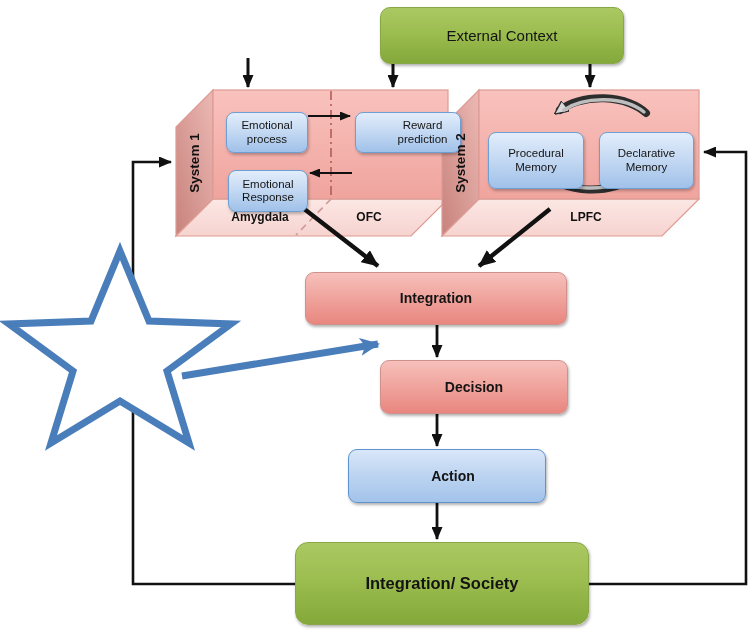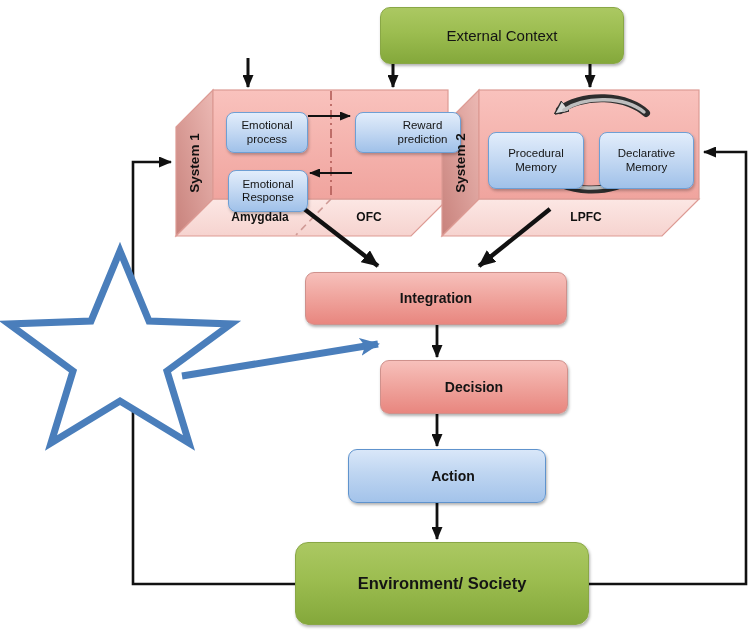--- a/index.html
+++ b/index.html
@@ -173,17 +173,17 @@
   <div class="node salmon t-bold" style="left:305px;top:272px;width:260px;height:51px;">
     <span>Integration</span>
   </div>
   <div class="node salmon t-bold" style="left:352px;top:360px;width:186px;height:52px;margin-left:28px;">
     <span>Decision</span>
   </div>
   <div class="node blue-big t-bold" style="left:348px;top:449px;width:184px;height:52px;">
     <span>Action</span>
   </div>
   <div class="node green green-big t-env" style="left:295px;top:542px;width:292px;height:81px;">
-    <span>Environment/ Society</span>
+    <span>Integration/ Society</span>
   </div>
 
 
 </div>
 
 </body></html>

